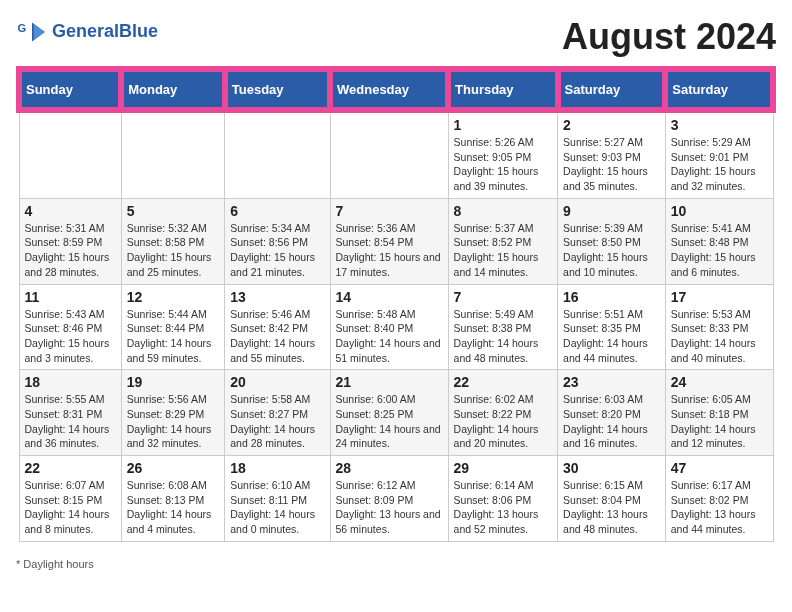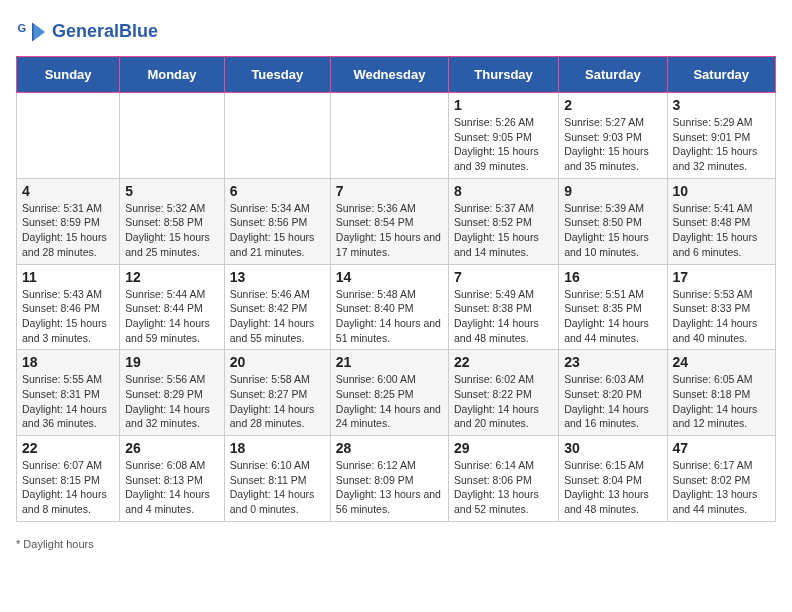--- a/index.html
+++ b/index.html
@@ -48,24 +48,24 @@
     }
     table {
       width: 100%;
       border-collapse: collapse;
       font-size: 11px;
     }
     thead tr th {
       background-color: #2a5ca8;
       color: #fff;
       padding: 10px 4px;
-      text-align: center;
+      text-align: left;
       font-size: 13px;
       font-weight: bold;
-      border: 1px solid #ec4899;
+      border: 6px solid #ec4899;
     }
     tbody tr td {
       border: 1px solid #ccc;
       vertical-align: top;
       padding: 4px 5px;
       height: 80px;
       background: #fff;
     }
     tbody tr:nth-child(even) td {
       background: #f5f5f5;
@@ -100,20 +100,21 @@
       <text x="2" y="20" font-size="14" fill="#2a5ca8" font-weight="bold">G</text>
       <polygon points="20,8 36,20 20,32" fill="#2a5ca8"></polygon>
       <polygon points="22,10 36,20 22,30" fill="#4a90d9"></polygon>
     </svg>
     <div class="logo-text">
       <span>General</span>
       <span>Blue</span>
     </div>
   </div>
   <div class="title-section">
+    <div class="month-year">August 2024</div>
   </div>
 </div>
 
 <table>
   <thead>
     <tr id="header-row">
         <th>Sunday</th>
         <th>Monday</th>
         <th>Tuesday</th>
         <th>Wednesday</th>

